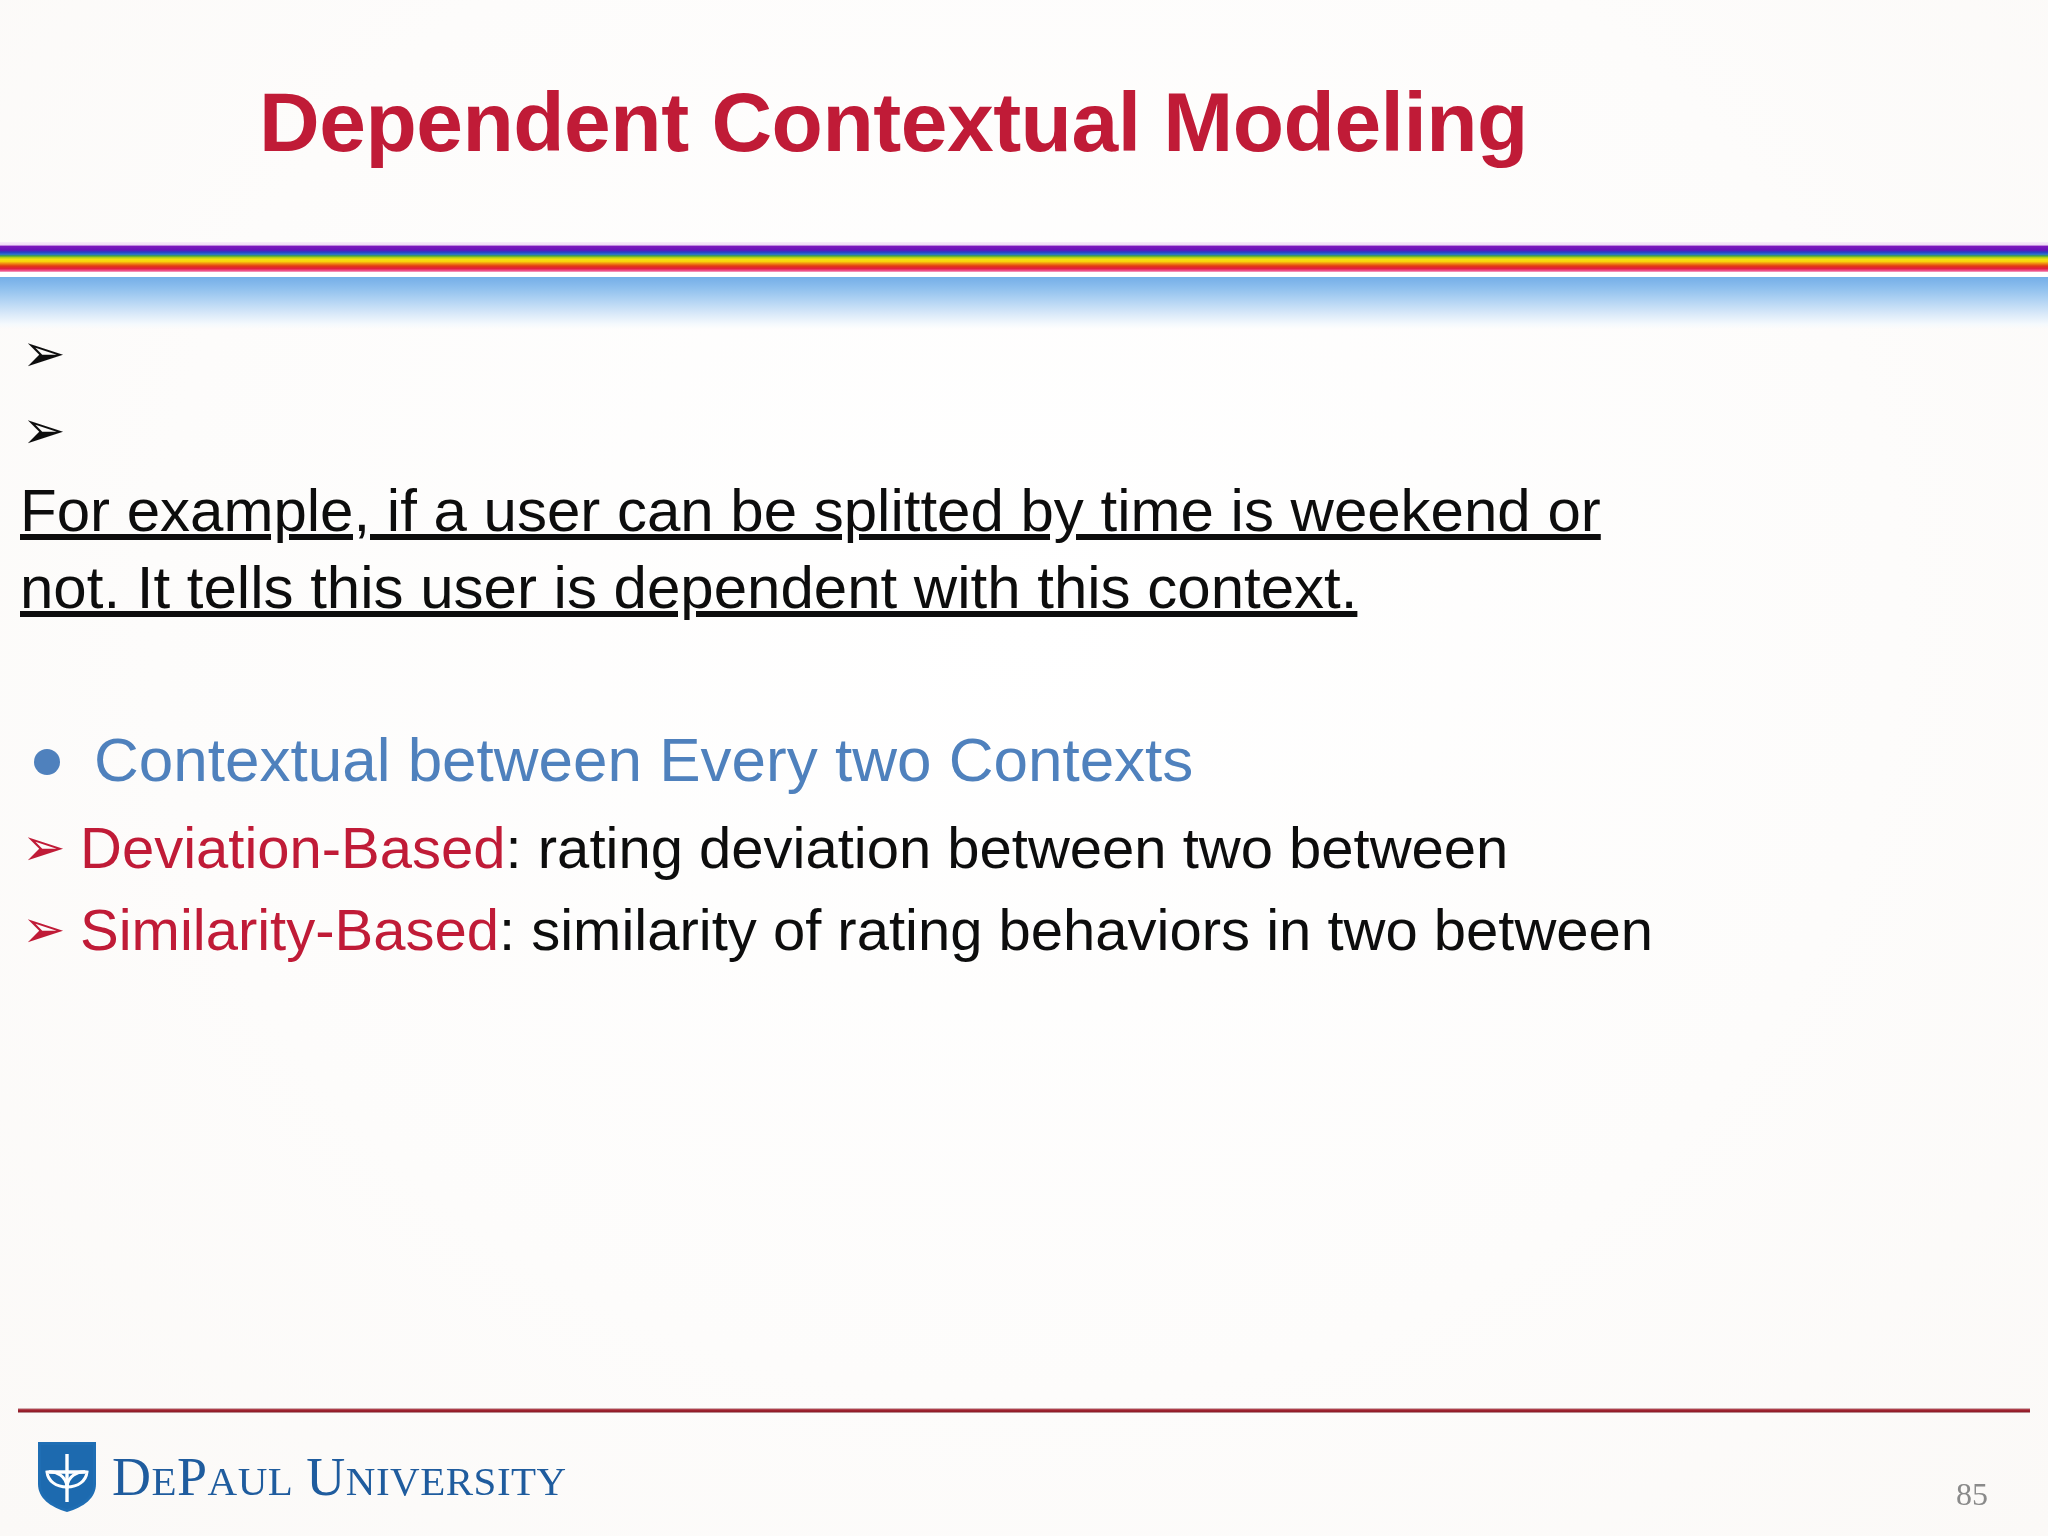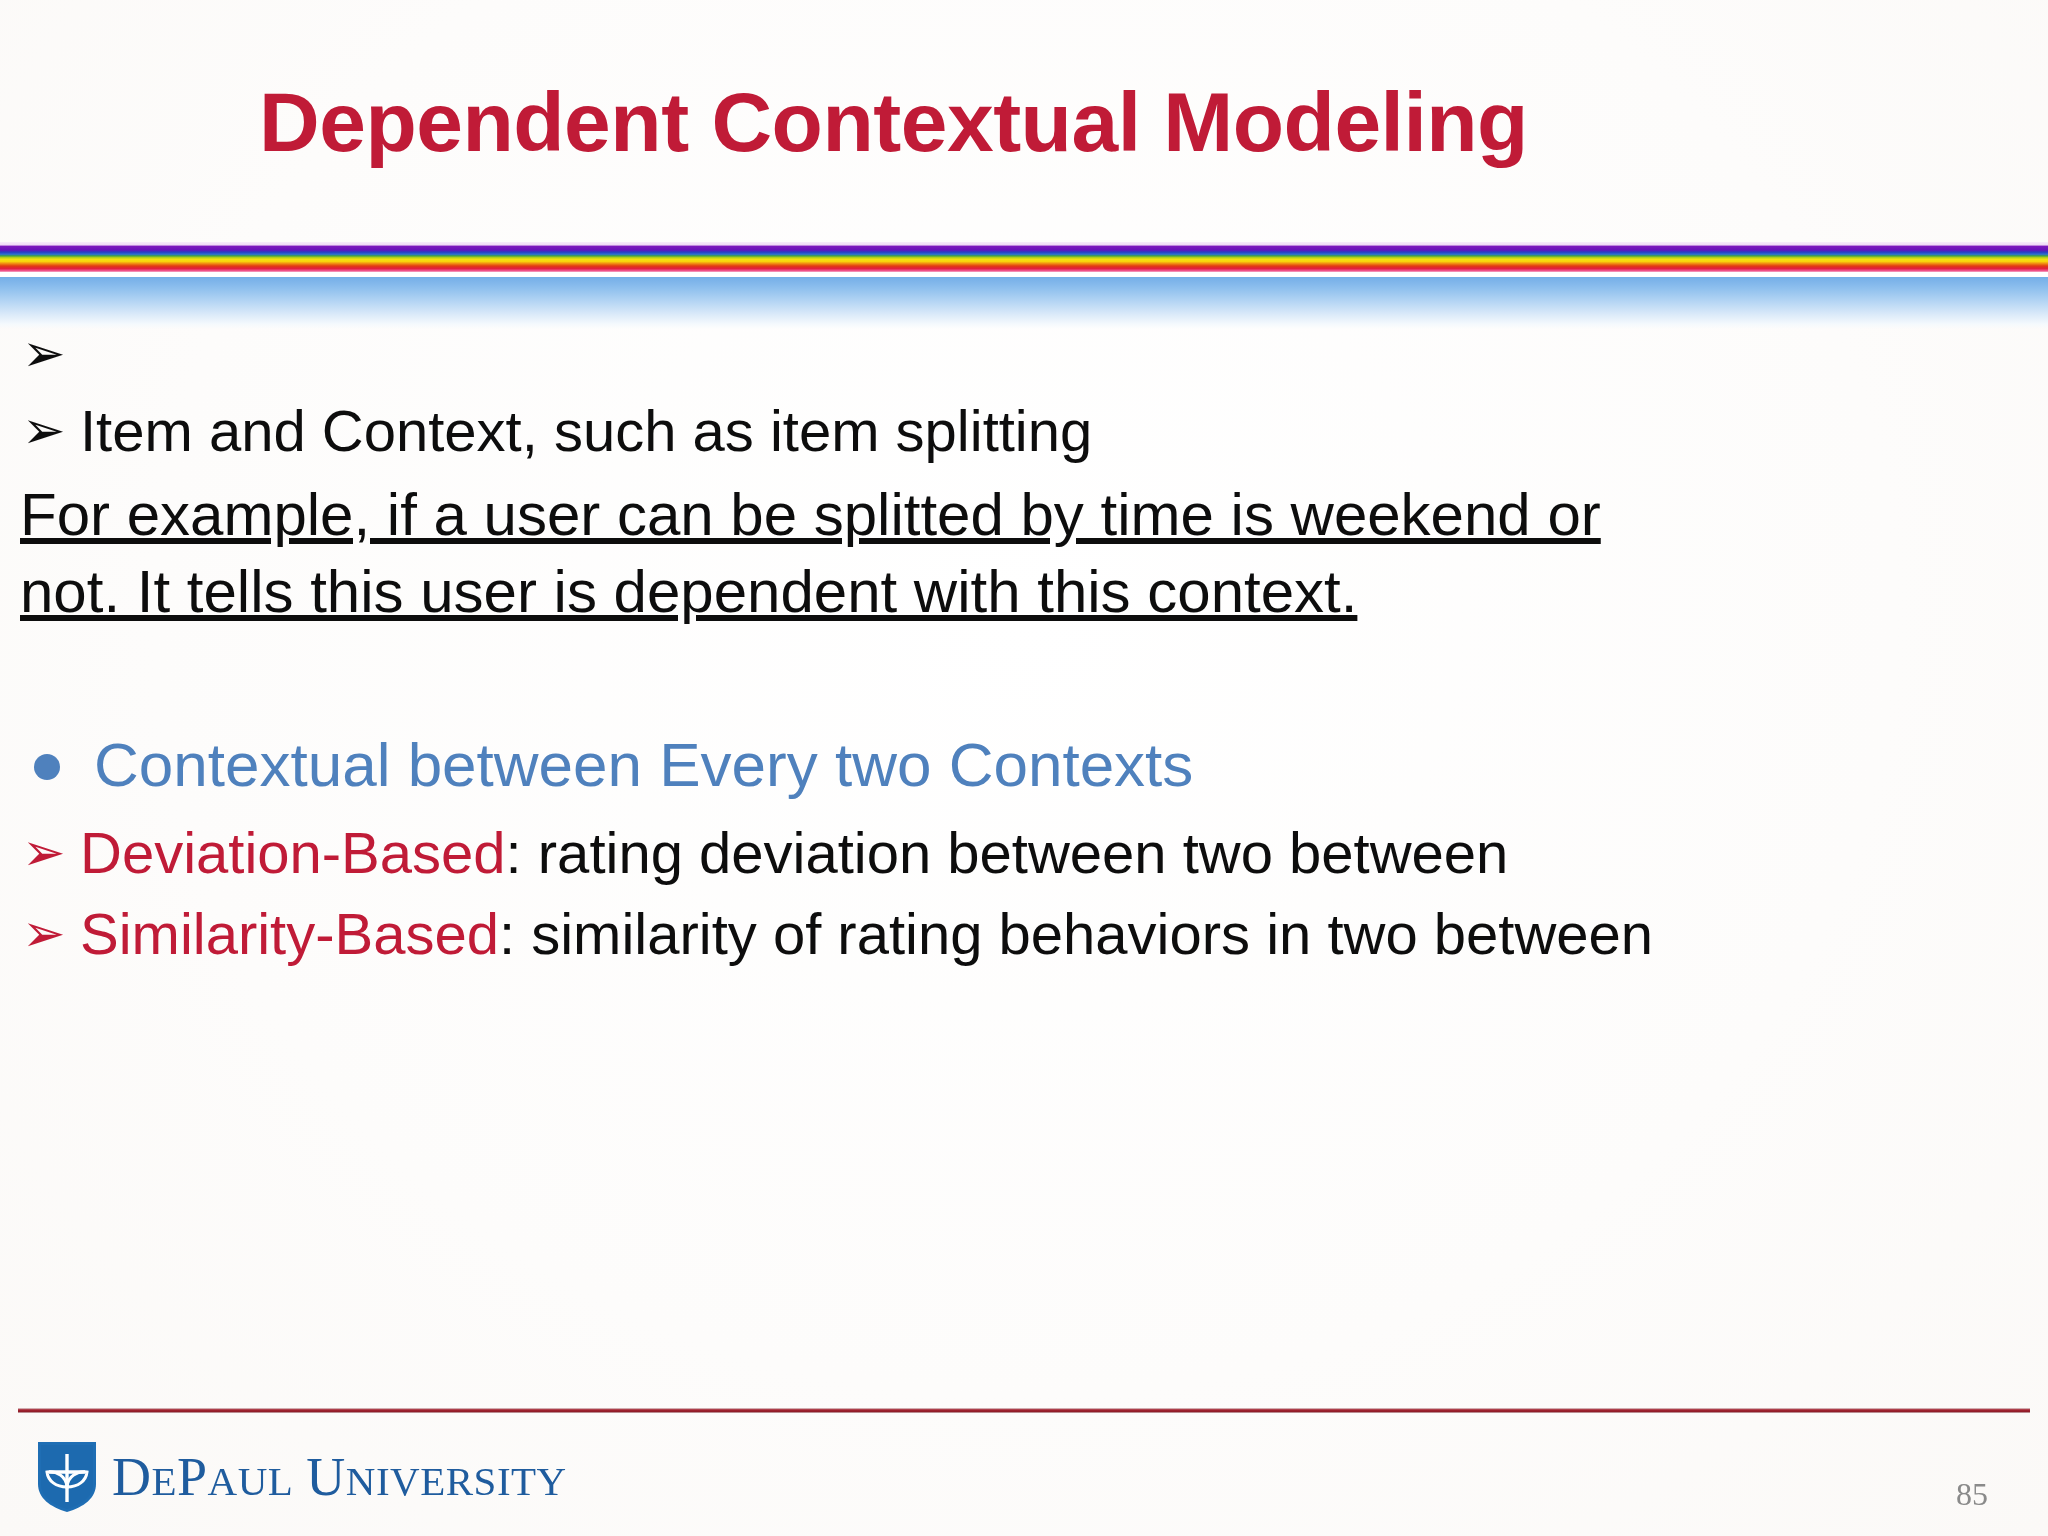--- a/index.html
+++ b/index.html
@@ -253,21 +253,20 @@
 
   <div class="content">
 
 
     <div class="line lvl2">
       <span class="arrow-marker arrow-black">➢</span>
     </div>
 
     <div class="line lvl2">
       <span class="arrow-marker arrow-black">➢</span>
-      <span class="lvl2-text">Item and Context, such as item splitting</span>
     </div>
 
     <div class="para">
       <span class="pline">For example, if a user can be splitted by time is weekend or</span>
       <span class="pline">not. It tells this user is dependent with this context.</span>
     </div>
 
     <div class="gap-block"></div>
 
     <div class="line lvl1">

